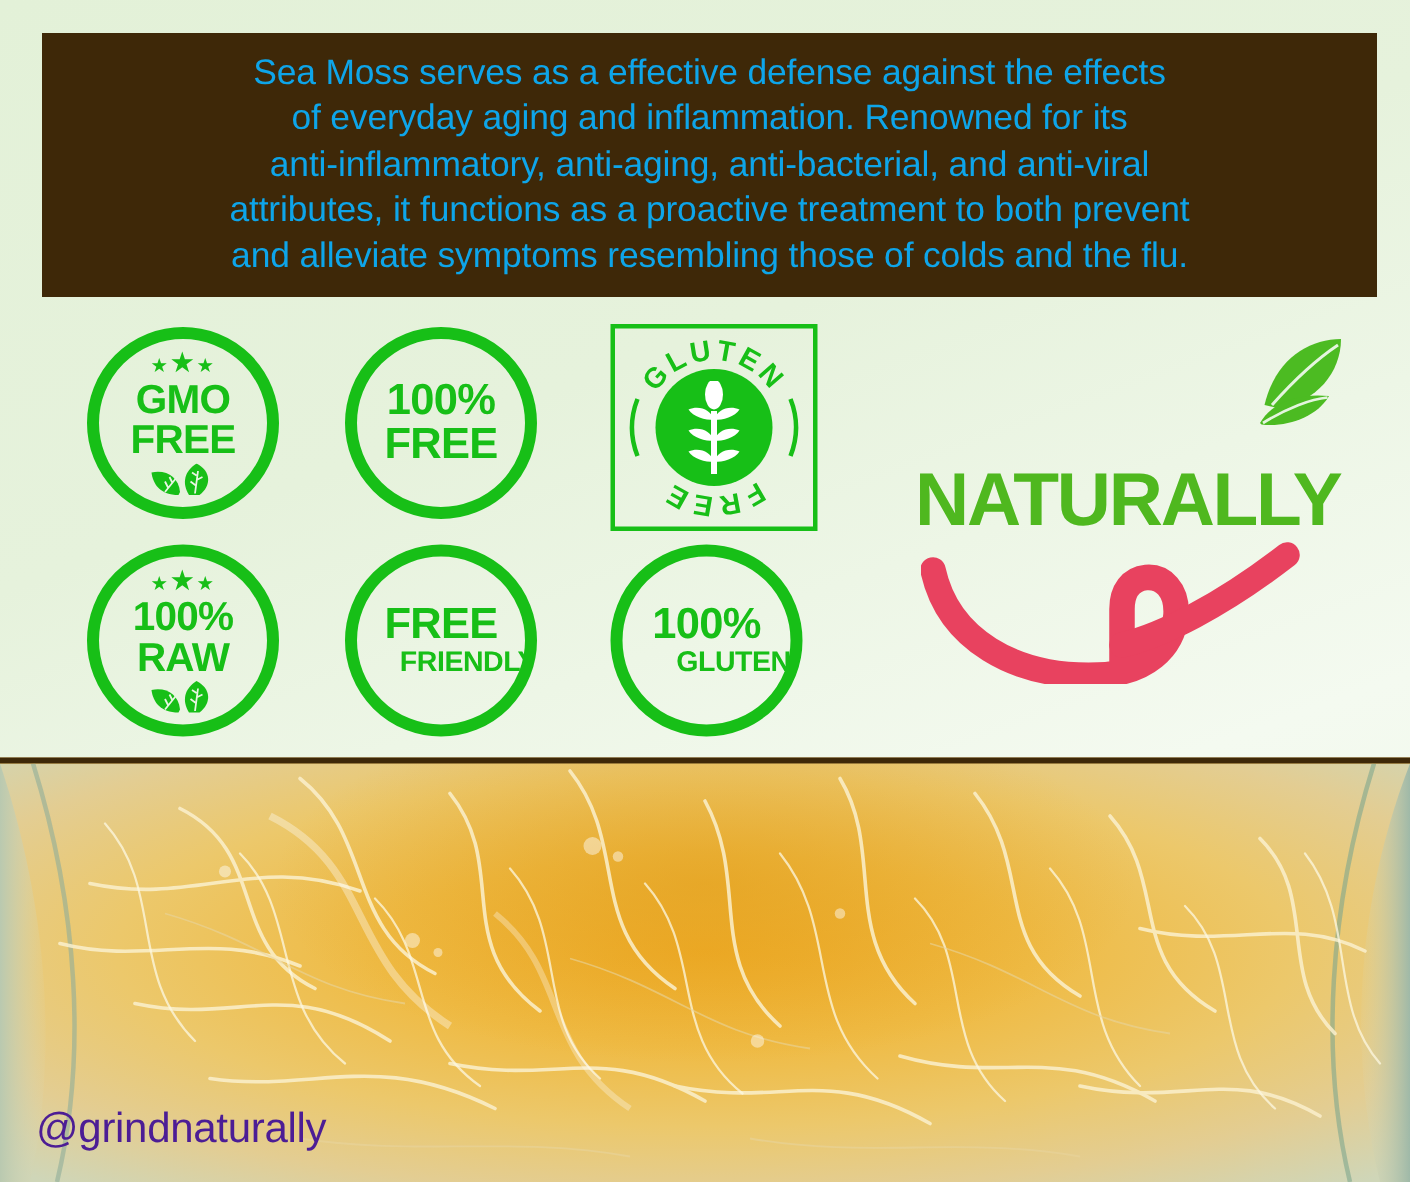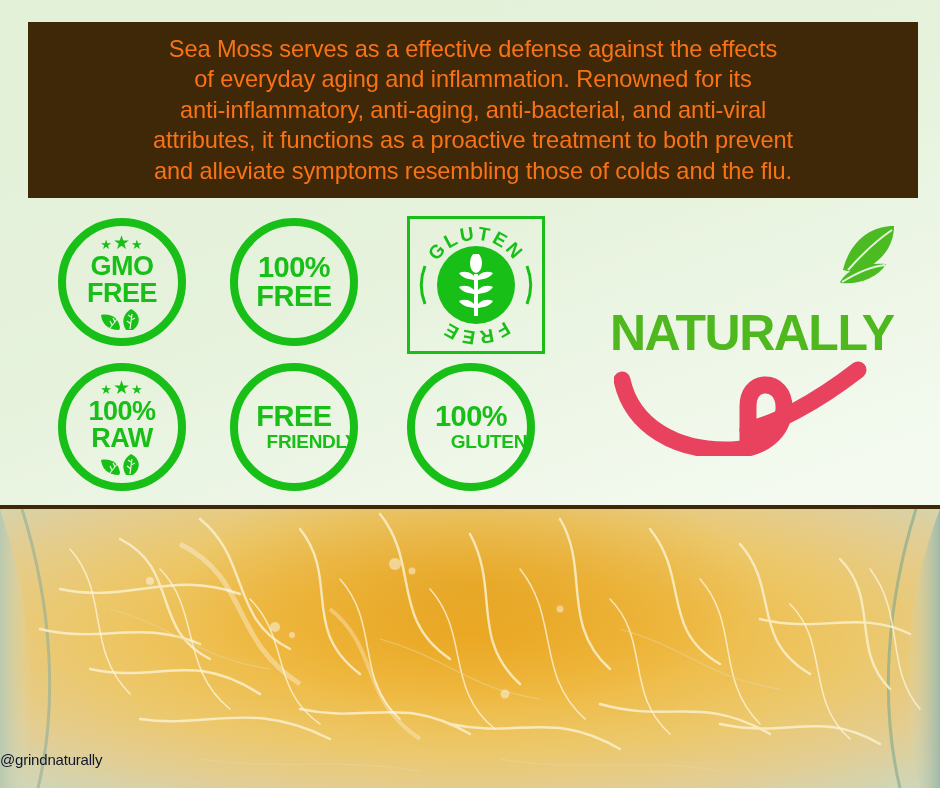--- a/index.html
+++ b/index.html
@@ -25,21 +25,21 @@
     left: 28px;
     top: 22px;
     width: 890px;
     height: 176px;
     background: #3e2808;
     display: flex;
     align-items: center;
     justify-content: center;
   }
   .info-text {
-    color: #f97316;
+    color: #0ea5e9;
     font-size: 23.6px;
     line-height: 30.5px;
     text-align: center;
     letter-spacing: -0.1px;
     padding: 0 14px;
     white-space: pre-line;
   }
 
   
   .badges {
@@ -170,24 +170,24 @@
     width: 940px;
     height: 283px;
     overflow: hidden;
     border-top: 4px solid #3e2808;
     box-sizing: border-box;
     background: #d9b25c;
   }
   .photo-svg { display: block; }
   .watermark {
     position: absolute;
-    left: 0;
+    left: 24px;
     bottom: 20px;
-    font-size: 15px;
-    color: #0f172a;
+    font-size: 28px;
+    color: #4c1d95;
     letter-spacing: -0.2px;
   }
 </style>
 </head>
 <body>
 
 <div class="poster">
 
   <div class="info-panel">
     <div class="info-text">Sea Moss serves as a effective defense against the effects

